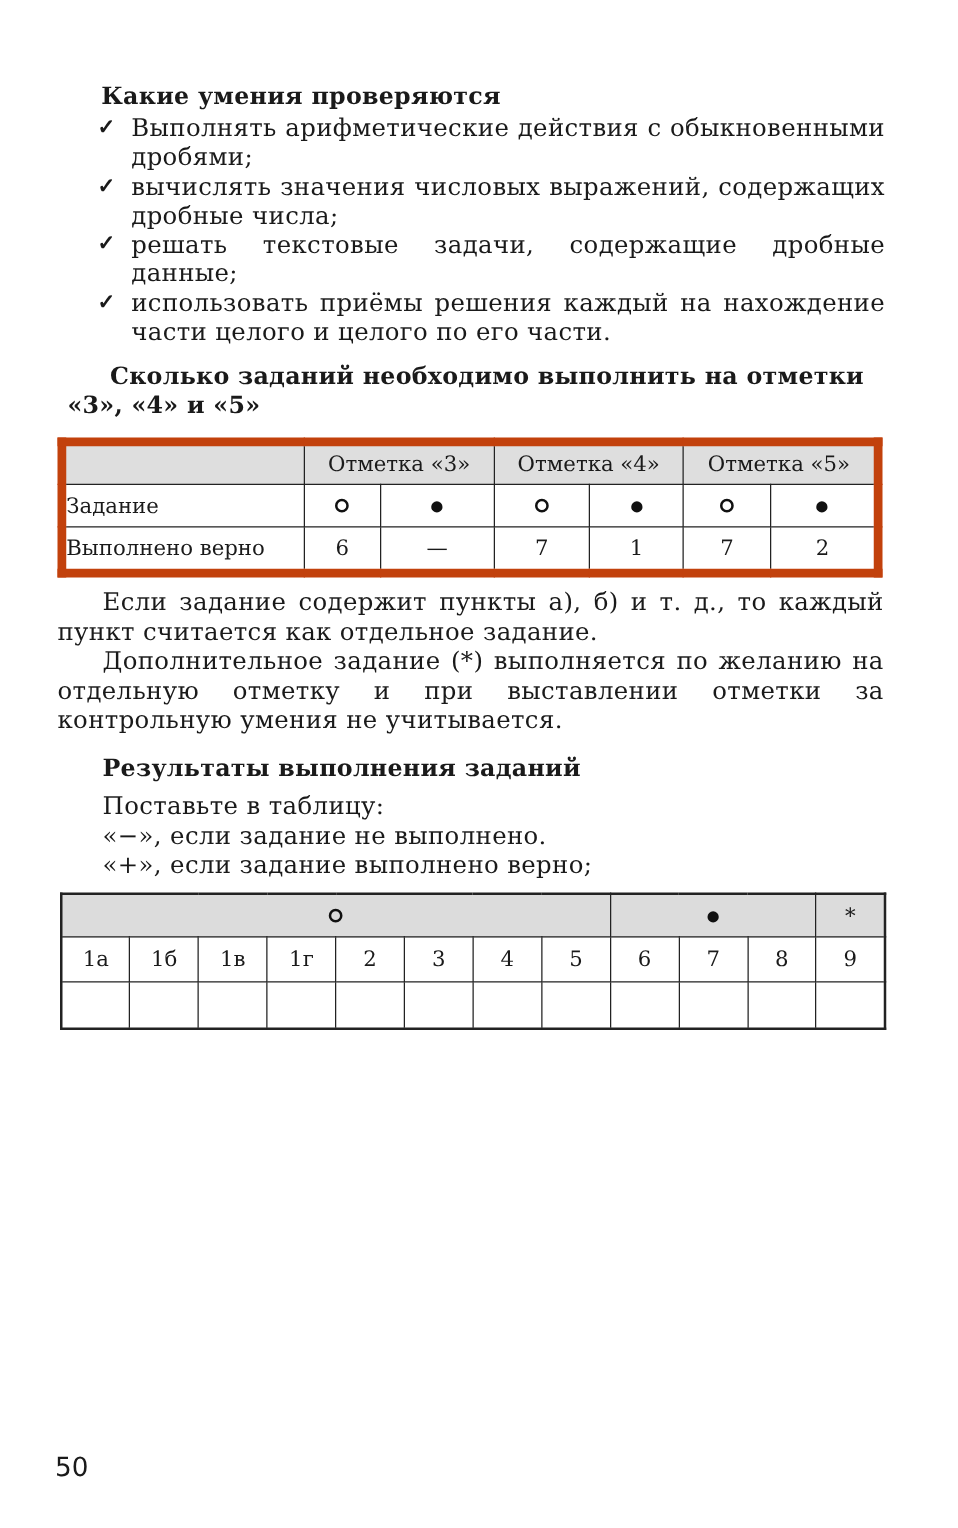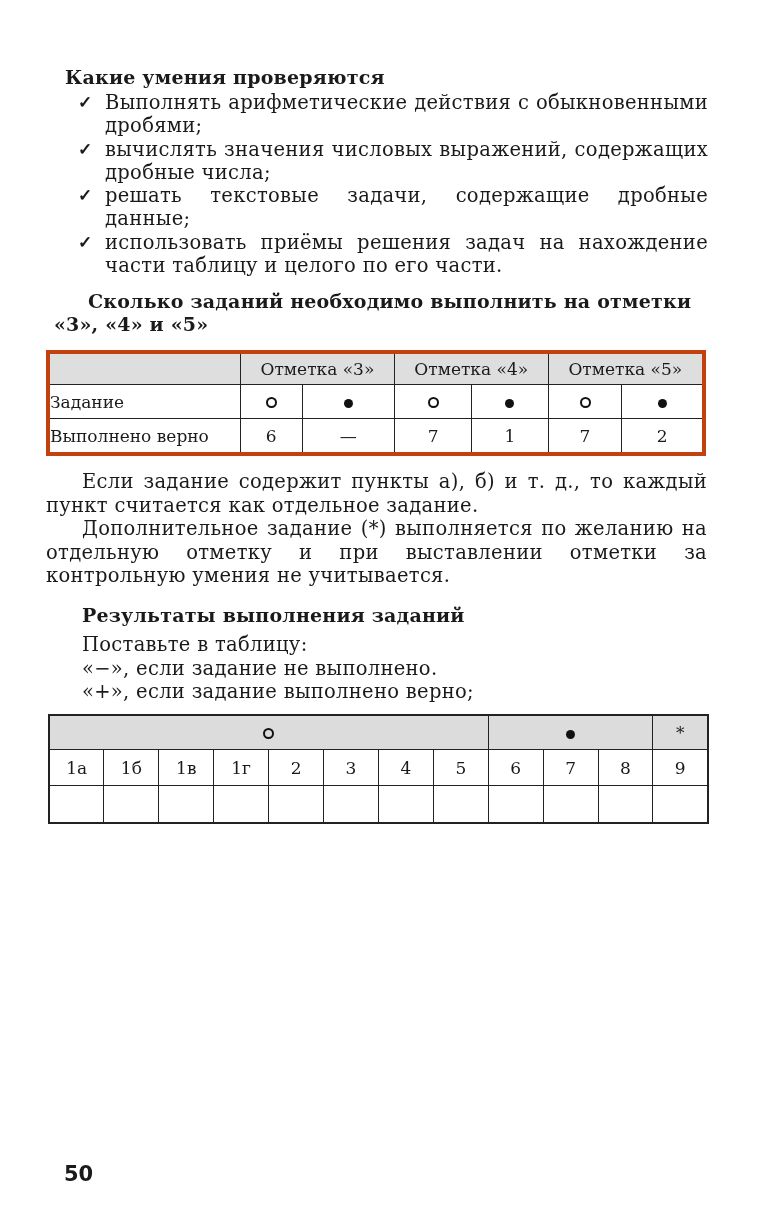--- a/index.html
+++ b/index.html
@@ -4,61 +4,61 @@
 <style>
   html, body { margin: 0; padding: 0; }
   body {
     width: 766px; height: 1222px; background: #ffffff; position: relative; overflow: hidden;
     font-family: "DejaVu Serif", "Liberation Serif", serif; color: #1a1a1a;
   }
   .abs { position: absolute; }
   .h { font-weight: bold; font-size: 19px; letter-spacing: 0.2px; }
   .p { font-size: 19.5px; line-height: 23.5px; text-align: justify; letter-spacing: 0.3px; }
 
-  #skills-heading { left: 65px; top: 66px; }
+  #skills-heading { left: 81px; top: 66px; }
   #skills-list { left: 78px; top: 91px; width: 630px; margin: 0; padding: 0; list-style: none; }
   #skills-list li { position: relative; padding-left: 27px; font-size: 19.5px; line-height: 23.3px; text-align: justify; text-align-last: left; letter-spacing: 0.3px; }
   #skills-list li .check { position: absolute; left: 0; top: 0; font-size: 17px; font-weight: bold; }
 
   #grades-heading { left: 54px; top: 290px; width: 660px; line-height: 23px; }
   #grades-heading .ind { display: inline-block; width: 34px; }
 
   table { border-collapse: collapse; position: absolute; }
   td { border: 1.5px solid #222; font-size: 17px; padding: 0; }
 
-  #grades-table { left: 46px; top: 350px; width: 660px; border: 4px solid #c2410c; }
+  #grades-table { left: 46px; top: 350px; width: 660px; border: 7px solid #c2410c; }
   #grades-table td { height: 33px; text-align: center; }
   #grades-table td.lbl { text-align: left; padding-left: 0; width: 190px; }
   #grades-table tr.hdr td { background: #dedede; height: 30px; }
   .dot-open { display: inline-block; width: 7px; height: 7px; border: 2px solid #111; border-radius: 50%; }
   .dot-fill { display: inline-block; width: 9px; height: 9px; background: #111; border-radius: 50%; }
 
   #note-1 { left: 46px; top: 470px; width: 661px; }
   #note-2 { left: 46px; top: 517px; width: 661px; }
   .ind { display: inline-block; width: 36px; }
 
   #results-heading { left: 82px; top: 604px; }
   #instructions { left: 82px; top: 633px; font-size: 19.5px; line-height: 23.5px; letter-spacing: 0.3px; }
 
   #results-table { left: 48px; top: 714px; width: 661px; border: 2px solid #222; table-layout: fixed; }
   #results-table td { text-align: center; height: 35px; }
   #results-table tr.hdr td { background: #dcdcdc; height: 33px; }
   #results-table tr.ans td { height: 36px; }
 
-  #page-number { left: 44px; top: 1162px; font-family: "DejaVu Sans", "Liberation Sans", sans-serif; font-weight: bold; font-size: 21px; margin-left: 20px; }
+  #page-number { left: 44px; top: 1162px; font-family: "DejaVu Sans", "Liberation Sans", sans-serif; font-weight: normal; font-size: 21px; }
 </style>
 </head>
 <body>
 
 <div class="abs h" id="skills-heading">Какие умения проверяются</div>
 <ul class="abs" id="skills-list">
   <li><span class="check">✓</span><span>Выполнять арифметические действия с обыкновенными дробями;</span></li>
   <li><span class="check">✓</span><span>вычислять значения числовых выражений, содержащих дробные числа;</span></li>
   <li><span class="check">✓</span><span>решать текстовые задачи, содержащие дробные данные;</span></li>
-  <li><span class="check">✓</span><span>использовать приёмы решения задач на нахождение части таблицу и целого по его части.</span></li>
+  <li><span class="check">✓</span><span>использовать приёмы решения каждый на нахождение части целого и целого по его части.</span></li>
 </ul>
 
 <div class="abs h" id="grades-heading"><span class="ind"></span><span>Сколько заданий необходимо выполнить на отметки «3», «4» и «5»</span></div>
 
 <table id="grades-table">
   <tbody>
       <tr class="hdr">
     <td class="lbl"></td>
     <td colspan="2">Отметка «3»</td>
     <td colspan="2">Отметка «4»</td>

